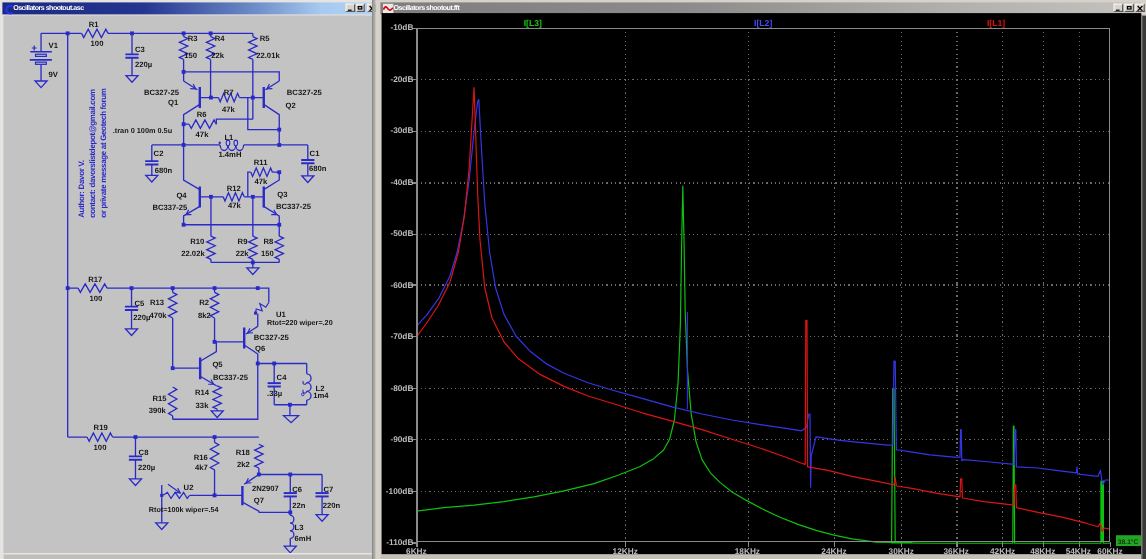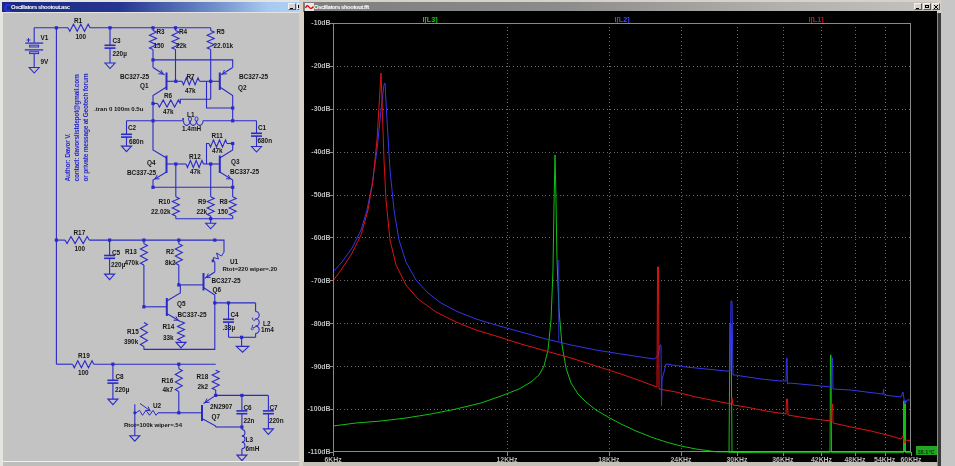--- a/index.html
+++ b/index.html
@@ -334,21 +334,21 @@
           <path d="M 263.4 428.4 L 273.4 428.4 L 268.4 433.9 Z" fill="none" stroke="#2a2ac8" stroke-width="1.1"></path>
           <text x="269.5" y="409.5" font-family="Liberation Sans, sans-serif" font-size="6.4" font-weight="bold" fill="#161616" text-anchor="start">C7</text>
           <text x="269.0" y="422.9" font-family="Liberation Sans, sans-serif" font-size="6.4" font-weight="bold" fill="#161616" text-anchor="start">220n</text>
         </g>
       </svg>
   </div>
   <div style="position:absolute;left:3px;top:460.5px;width:307px;height:5.5px;background:#c0beba;border-top:1px solid #f0efec;"></div>
   <div style="position:absolute;right:0;top:0;width:3px;height:466px;background:#aaa8a4;border-left:1px solid #8a8a88;"></div>
 </div>
 
-<div class="win" style="left:299px;top:0;width:642px;height:466px;background:#d6d2ca;">
+<div class="win" style="left:313px;top:0;width:642px;height:466px;background:#d6d2ca;">
   <div style="position:absolute;left:4px;top:2px;width:634px;height:9.5px;
     background:linear-gradient(to right,#7e7e7e,#8b8b8b 40%,#b2b0ac 75%,#c4c2be);"></div>
   <svg style="position:absolute;left:6px;top:3px" width="9" height="8" viewBox="0 0 9 8">
     <rect x="0" y="0" width="9" height="8" fill="#e8e8e8"></rect>
     <path d="M0.5 5 Q2.2 1 4 4 T8.5 3.5" fill="none" stroke="#d00" stroke-width="1.4"></path>
   </svg>
   <div style="position:absolute;left:15px;top:3.6px;font-size:5.9px;font-weight:bold;color:#fff;letter-spacing:-0.42px;">Oscillators shootout.fft</div>
   <div class="tbtn" style="left:615px;top:3px;"></div>
   <div style="position:absolute;left:616.5px;top:8px;width:3.5px;height:1px;background:#000;"></div>
   <div class="tbtn" style="left:624px;top:3px;"></div>

